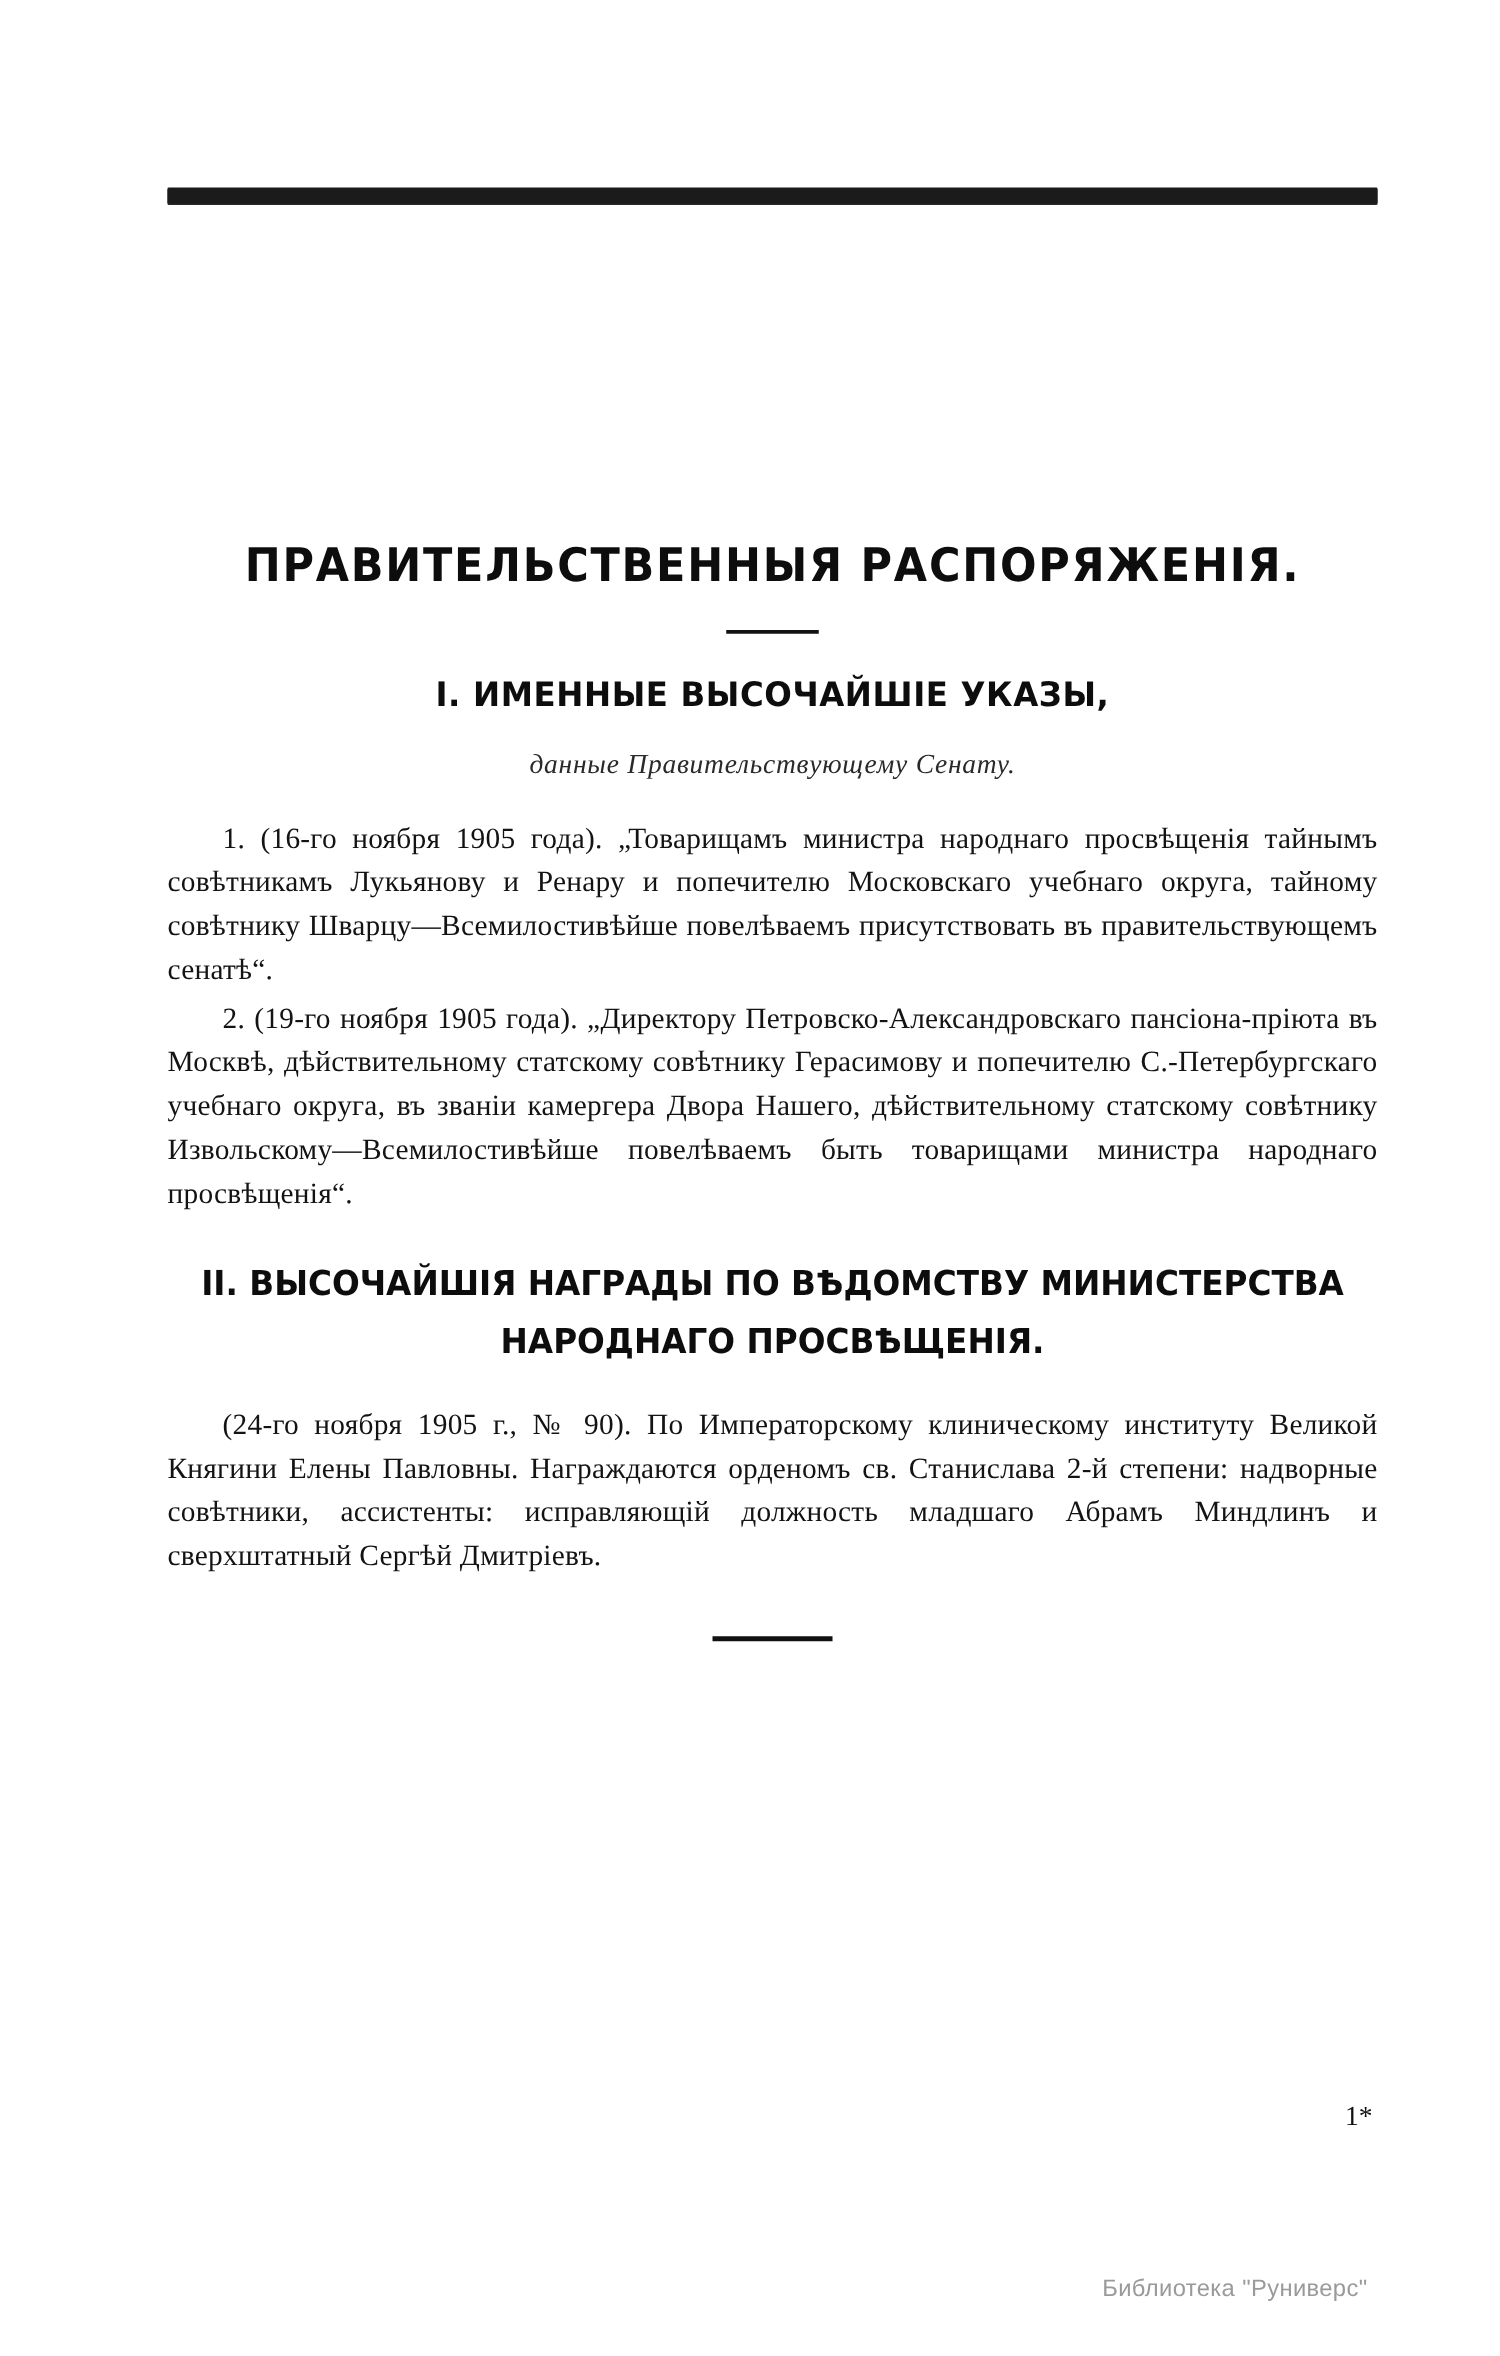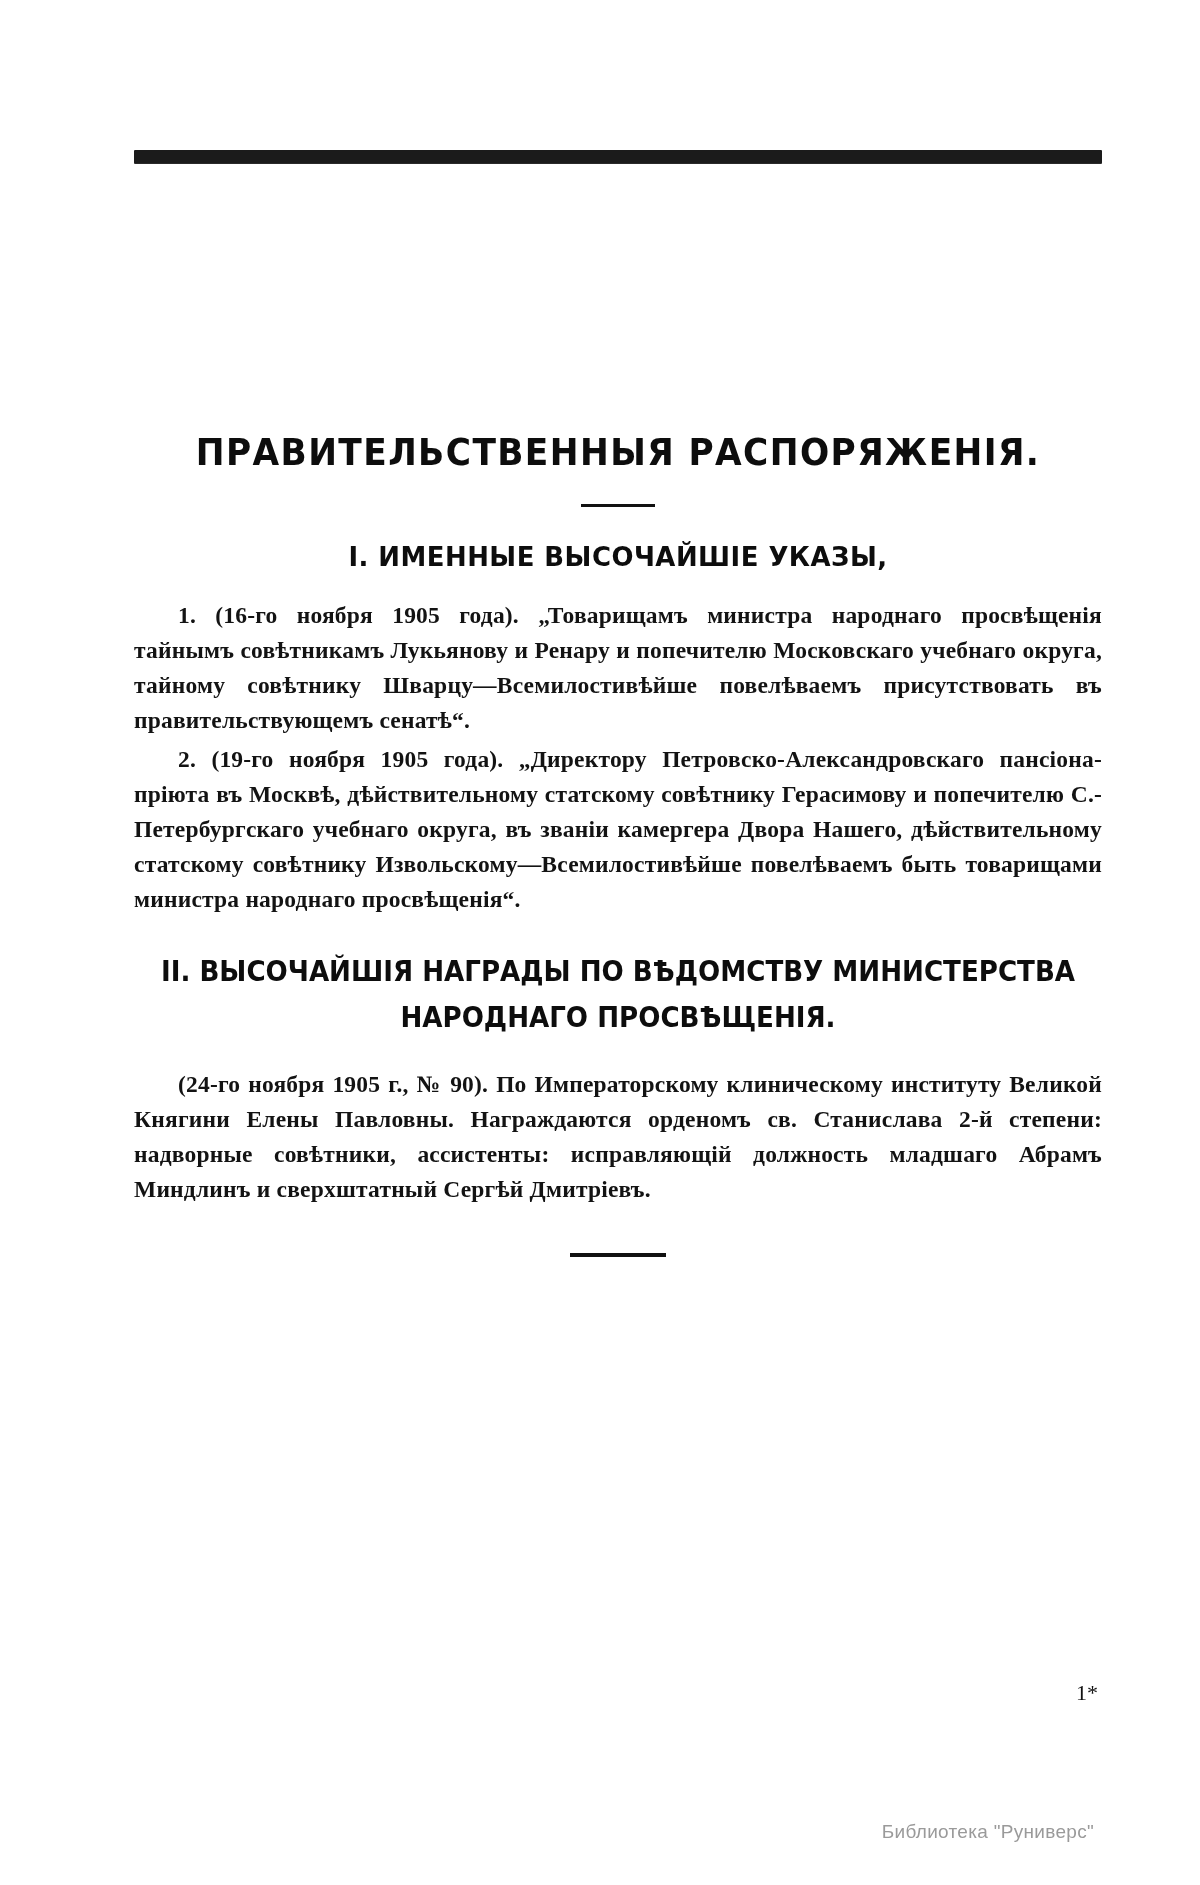--- a/index.html
+++ b/index.html
@@ -86,21 +86,20 @@
   p.body-par {
     font-family: "Liberation Serif", serif;
     font-size: 23.5px;
     line-height: 35px;
     text-align: justify;
     text-justify: inter-word;
     margin: 0 0 4px 0;
     text-indent: 44px;
     color: #131313;
     letter-spacing: 0.2px;
-    font-weight: bold;
   }
   h2.section-title-2 {
     font-family: "DejaVu Sans", sans-serif;
     font-weight: bold;
     font-size: 27.5px;
     text-align: center;
     margin: 34px 0 6px 0;
     color: #0d0d0d;
     line-height: 40px;
     transform: scaleX(0.95);
@@ -141,20 +140,21 @@
       <div class="rule-top"></div>
 
       <div class="gap-after-rule"></div>
 
       <h1 class="main-title">ПРАВИТЕЛЬСТВЕННЫЯ РАСПОРЯЖЕНІЯ.</h1>
 
       <div class="divider-short"></div>
 
       <h2 class="section-title">I. ИМЕННЫЕ ВЫСОЧАЙШІЕ УКАЗЫ,</h2>
 
+      <div class="subtitle-italic">данные Правительствующему Сенату.</div>
 
       <p class="body-par">1. (16-го ноября 1905 года). „Товарищамъ министра народнаго просвѣщенія тайнымъ совѣтникамъ Лукьянову и Ренару и попечителю Московскаго учебнаго округа, тайному совѣтнику Шварцу—Всемилостивѣйше повелѣваемъ присутствовать въ правительствующемъ сенатѣ“.</p>
       <p class="body-par">2. (19-го ноября 1905 года). „Директору Петровско-Александровскаго пансіона-пріюта въ Москвѣ, дѣйствительному статскому совѣтнику Герасимову и попечителю С.-Петербургскаго учебнаго округа, въ званіи камергера Двора Нашего, дѣйствительному статскому совѣтнику Извольскому—Всемилостивѣйше повелѣваемъ быть товарищами министра народнаго просвѣщенія“.</p>
 
       <h2 class="section-title-2">II. ВЫСОЧАЙШІЯ НАГРАДЫ  ПО ВѢДОМСТВУ МИНИСТЕРСТВА</h2>
       <h2 class="section-title-2" style="margin-top:0;">НАРОДНАГО ПРОСВѢЩЕНІЯ.</h2>
 
       <div class="awards-gap"></div>
 
       <p class="body-par">(24-го ноября 1905 г., № 90). По Императорскому клиническому институту Великой Княгини Елены Павловны. Награждаются орденомъ св. Станислава 2-й степени: надворные совѣтники, ассистенты: исправляющій должность младшаго Абрамъ Миндлинъ и сверхштатный Сергѣй Дмитріевъ.</p>

